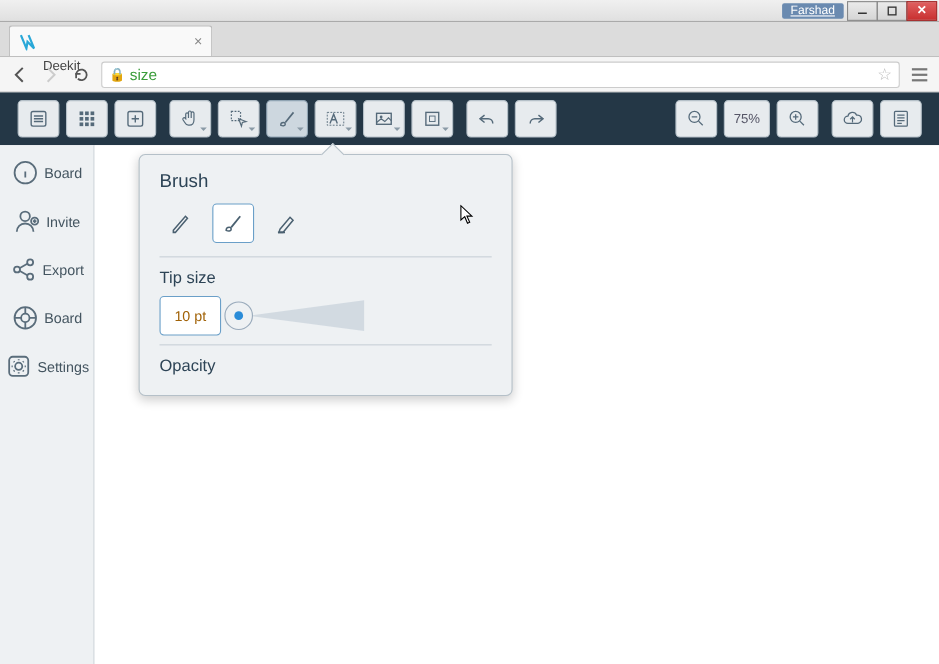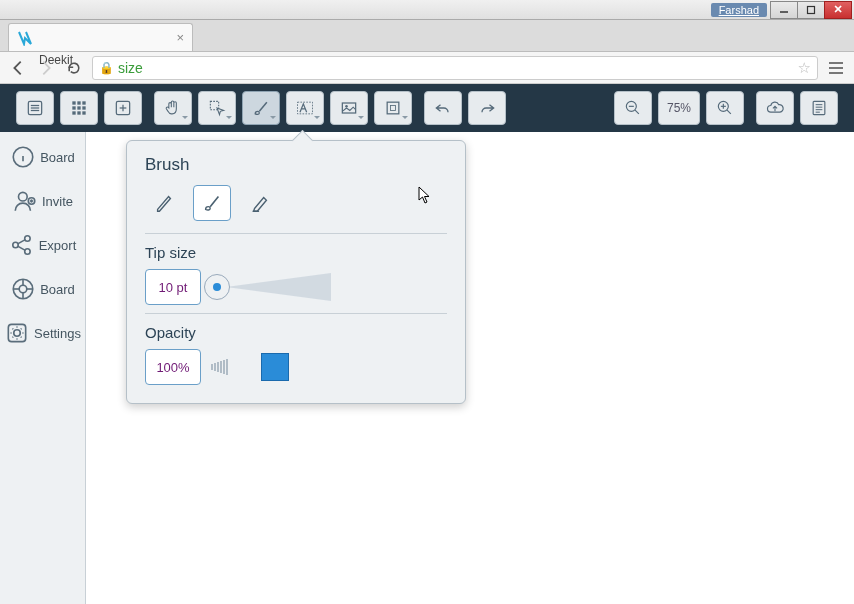--- a/index.html
+++ b/index.html
@@ -56,21 +56,21 @@
 .popup h3 { font-size: 17px; color: #2d4456; font-weight: normal; margin-bottom: 10px; }
 .brushrow { display: flex; gap: 10px; margin-bottom: 12px; }
 .smbtn { width: 38px; height: 36px; border: 1px solid transparent; border-radius: 4px; display: flex; align-items: center; justify-content: center; color: #4a6070; cursor: pointer; }
 .smbtn.sel { border-color: #6a9fc8; background: #fff; }
 .smbtn svg { width: 22px; height: 22px; }
 .divider { border-top: 1px solid #c8d0d6; margin: 8px 0 10px; }
 .row2 { display: flex; gap: 40px; flex-direction: column; }
 .col { display: flex; flex-direction: column; gap: 8px; }
 .lbl { font-size: 15px; color: #2d4456; }
 .inline { display: flex; align-items: center; gap: 10px; }
-.valbox { width: 56px; height: 36px; border: 1px solid #6a9fc8; border-radius: 4px; background: #fff; display: flex; align-items: center; justify-content: center; font-size: 13px; color: #701a75; }
+.valbox { width: 56px; height: 36px; border: 1px solid #6a9fc8; border-radius: 4px; background: #fff; display: flex; align-items: center; justify-content: center; font-size: 13px; color: #a16207; }
 .slider { width: 120px; height: 20px; position: relative; }
 .slider-track { position: absolute; left: 15px; right: 0; top: 50%; transform: translateY(-50%); height: 0; border-top: 14px solid transparent; border-bottom: 14px solid transparent; border-right: 105px solid #c0ccd5; opacity: 0.6; width: 0; }
 .slider-knob { position: absolute; left: 6px; top: 50%; transform: translate(-50%,-50%); width: 26px; height: 26px; border: 1px solid #9ab; border-radius: 50%; background: #eef1f3; display: flex; align-items: center; justify-content: center; }
 .slider-knob div { width: 8px; height: 8px; border-radius: 50%; background: #2a8cd8; }
 .modebtn { width: 36px; height: 36px; border: 1px solid #c0ccd5; border-radius: 4px; display: flex; align-items: center; justify-content: center; color: #4a6070; cursor: pointer; }
 .modebtn.sel { border-color: #6a9fc8; background: #fff; }
 .modebtn svg { width: 20px; height: 20px; }
 .opslider { width: 40px; height: 20px; display: flex; align-items: center; gap: 1px; }
 .opslider div { width: 2px; background: #b0bcc6; }
 .swatch { width: 28px; height: 28px; background: #2a8cd8; border: 1px solid #1a6aad; }
@@ -349,32 +349,20 @@
               <div></div>
             </div>
         </div>
       </div>
     </div>
   </div>
   <div class="divider"></div>
   <div class="row2">
     <div class="col">
       <span class="lbl">Opacity</span>
-      <div class="inline">
-        <div class="valbox">100%</div>
-        <div class="opslider">
-          <div style="height:6px"></div>
-            <div style="height:8px"></div>
-            <div style="height:10px"></div>
-            <div style="height:12px"></div>
-            <div style="height:14px"></div>
-            <div style="height:16px"></div>
-        </div>
-        <div class="swatch"></div>
-      </div>
     </div>
   </div>
 </div>
 
 <div class="cursor">
   <svg viewBox="0 0 16 18">
       <path d="M1 1 L1 14 L4.5 11 L7 17 L9 16 L6.5 10.5 L11 10.5 z" fill="#fff" stroke="#000" stroke-width="1"></path>
     </svg>
 </div>
 

